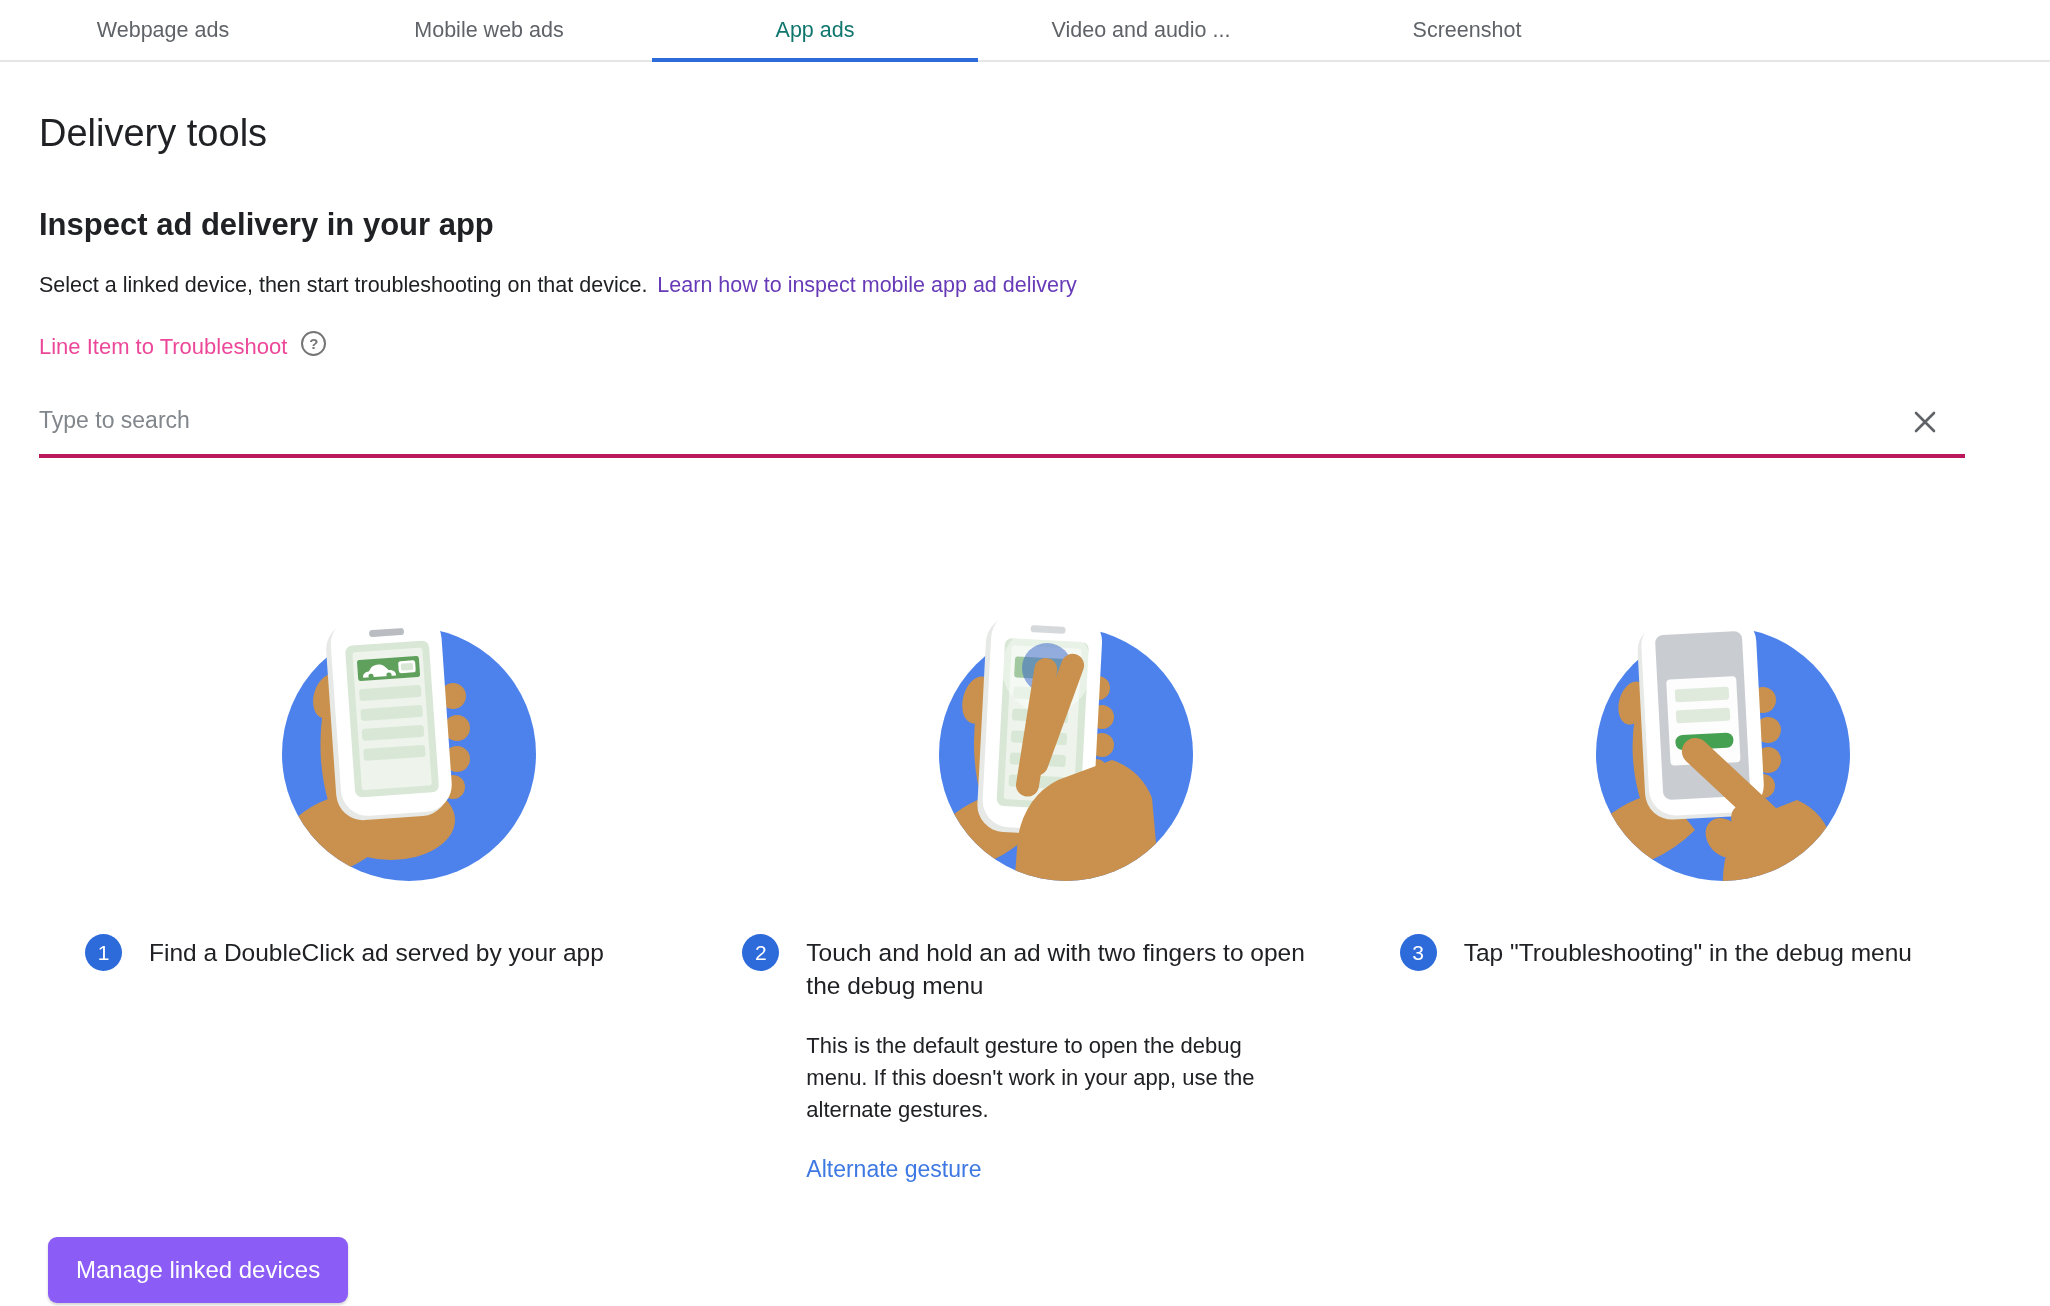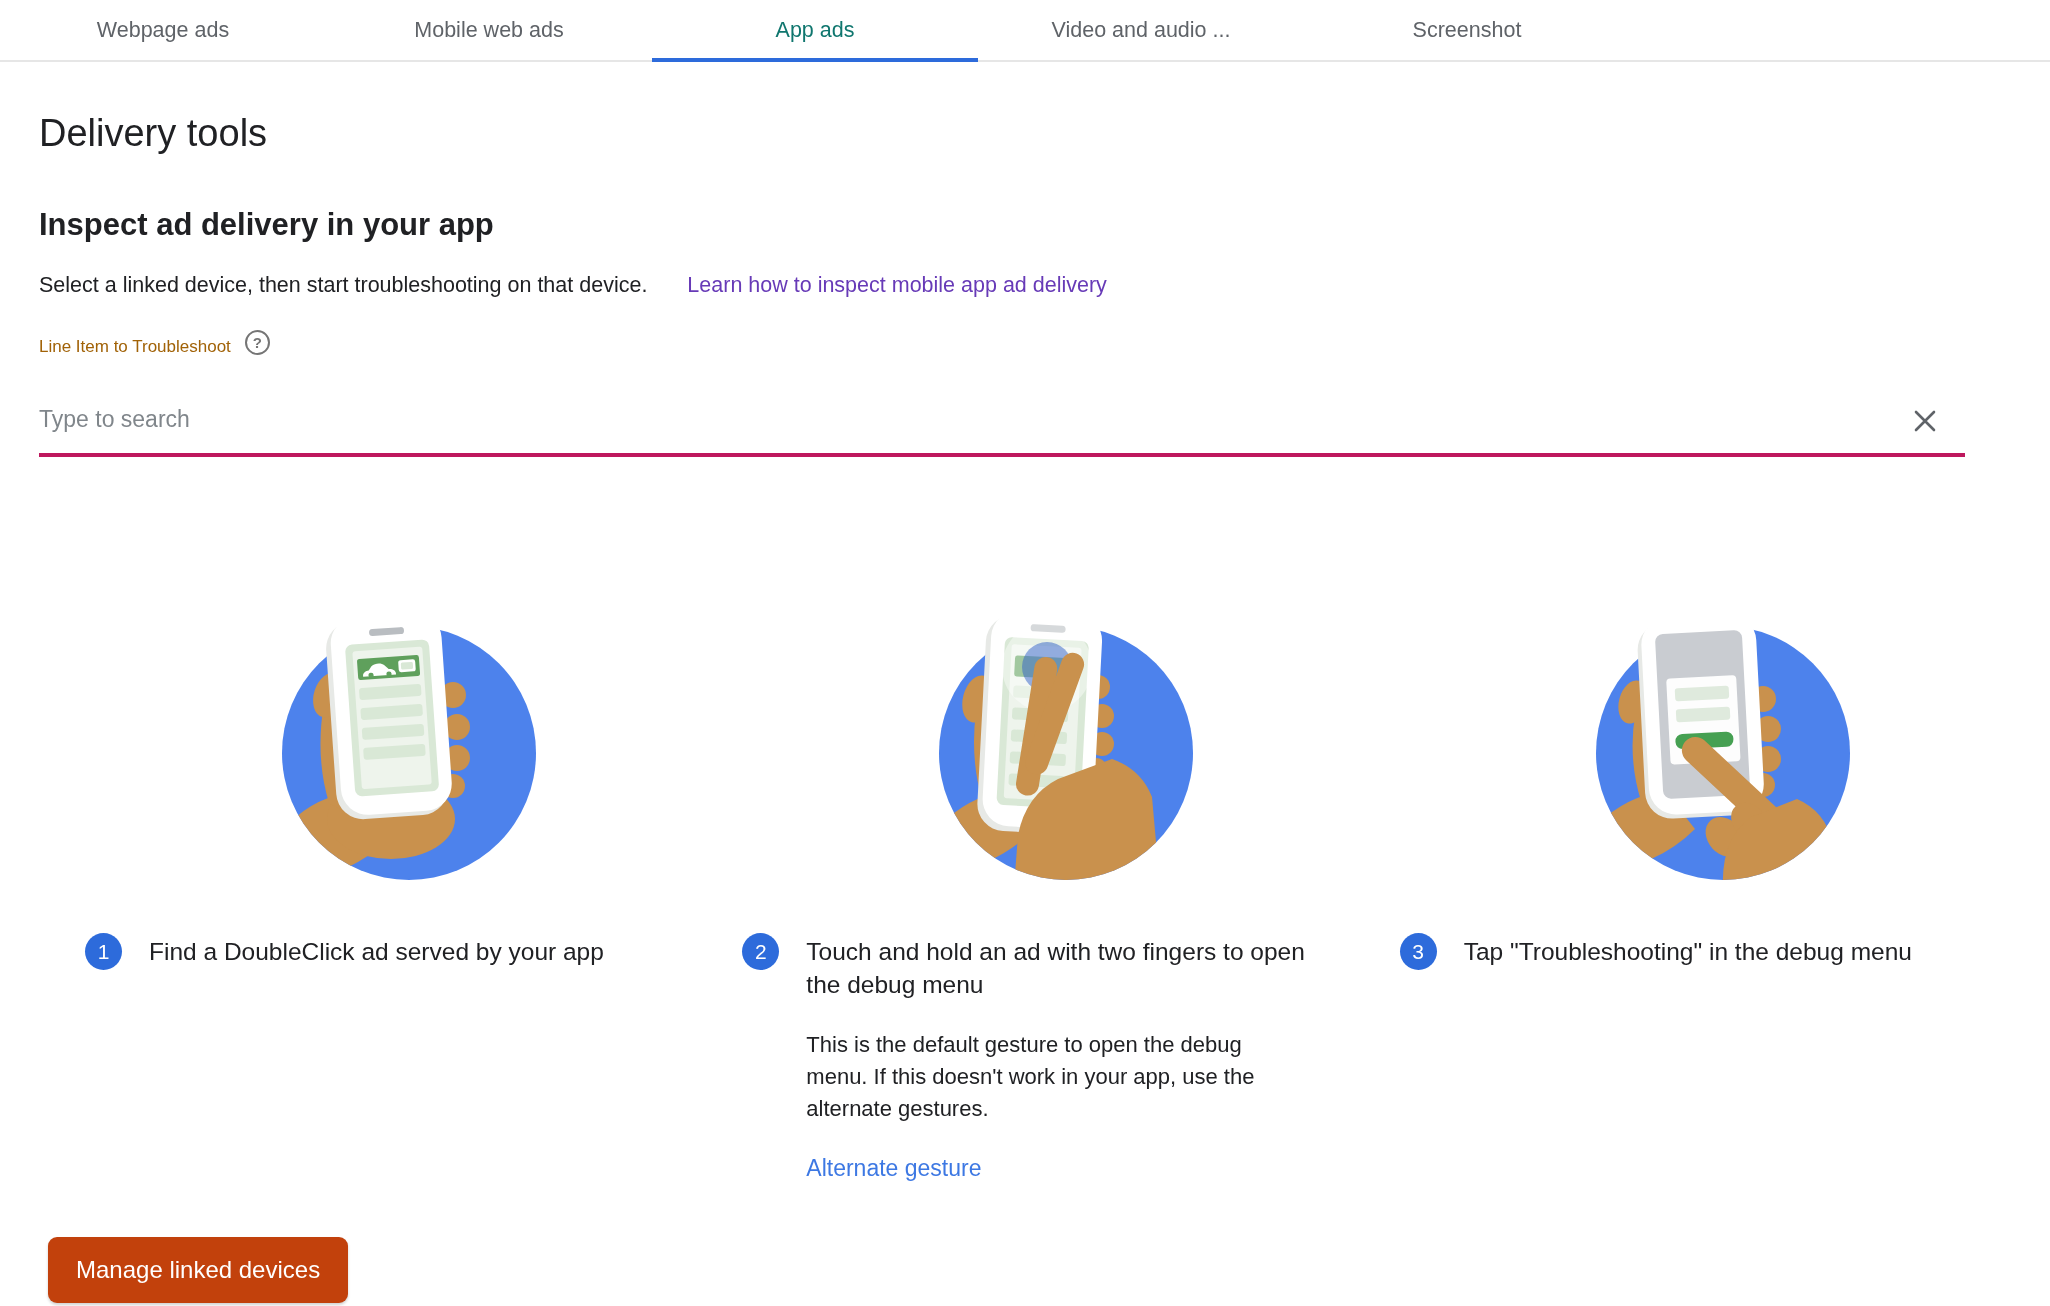--- a/index.html
+++ b/index.html
@@ -18,26 +18,26 @@
   .tab.active { color:#0f766e; font-weight:500; }
   .tab.active::after {
     content:""; position:absolute; left:0; right:0; bottom:-2px; height:4px; background:#2d6bdb;
   }
 
   
   .content { padding:0 39px; }
   .page-title { font-size:38px; font-weight:400; color:#202124; margin:50px 0 0; }
   .section-heading { font-size:31px; font-weight:700; color:#202124; margin:52px 0 0; }
 
-  .desc-row { margin-top:30px; display:flex; align-items:baseline; gap:40px; font-size:21.5px; }
+  .desc-row { margin-top:30px; display:flex; align-items:baseline; gap:10px; font-size:21.5px; }
   .desc-text { color:#202124; }
   .learn-link { color:#673ab7; text-decoration:none; cursor:pointer; }
 
   .label-row { margin-top:36px; display:flex; align-items:center; gap:14px; }
-  .field-label { font-size:17px; color:#a16207; }
+  .field-label { font-size:22px; color:#ec4899; }
   .help-icon {
     width:25px; height:25px; border:2px solid #757575; border-radius:50%;
     display:flex; align-items:center; justify-content:center;
     font-size:15px; font-weight:700; color:#757575; transform:translateY(-4px); cursor:pointer;
   }
 
   .search-row {
     position:relative; margin-top:26px; height:72px; width:1926px;
     border-bottom:4px solid #be185d;
   }
@@ -62,21 +62,21 @@
     color:#ffffff; font-size:21px; display:flex; align-items:center; justify-content:center;
   }
   .step-title { font-size:24.5px; font-weight:400; line-height:33px; color:#202124; margin-top:2px; }
   .step-title.oneline { white-space:nowrap; }
   .step-title.wrap { max-width:515px; }
   .step-desc { font-size:22px; line-height:32px; color:#202124; margin-top:28px; max-width:490px; }
   .step-link { display:inline-block; margin-top:30px; font-size:23px; color:#3d78e3; text-decoration:none; cursor:pointer; }
 
   
   .manage-btn {
-    position:absolute; left:48px; top:1237px; background:#c2410c; color:#ffffff;
+    position:absolute; left:48px; top:1237px; background:#8b5cf6; color:#ffffff;
     font-family:"Liberation Sans","DejaVu Sans",sans-serif; font-size:24px;
     padding:19px 28px; border:none; border-radius:9px; cursor:pointer;
     box-shadow:0 2px 3px rgba(0,0,0,0.18);
   }
 </style>
 </head>
 <body>
 
 <div class="tabbar">
   <div class="tab">Webpage ads</div>

